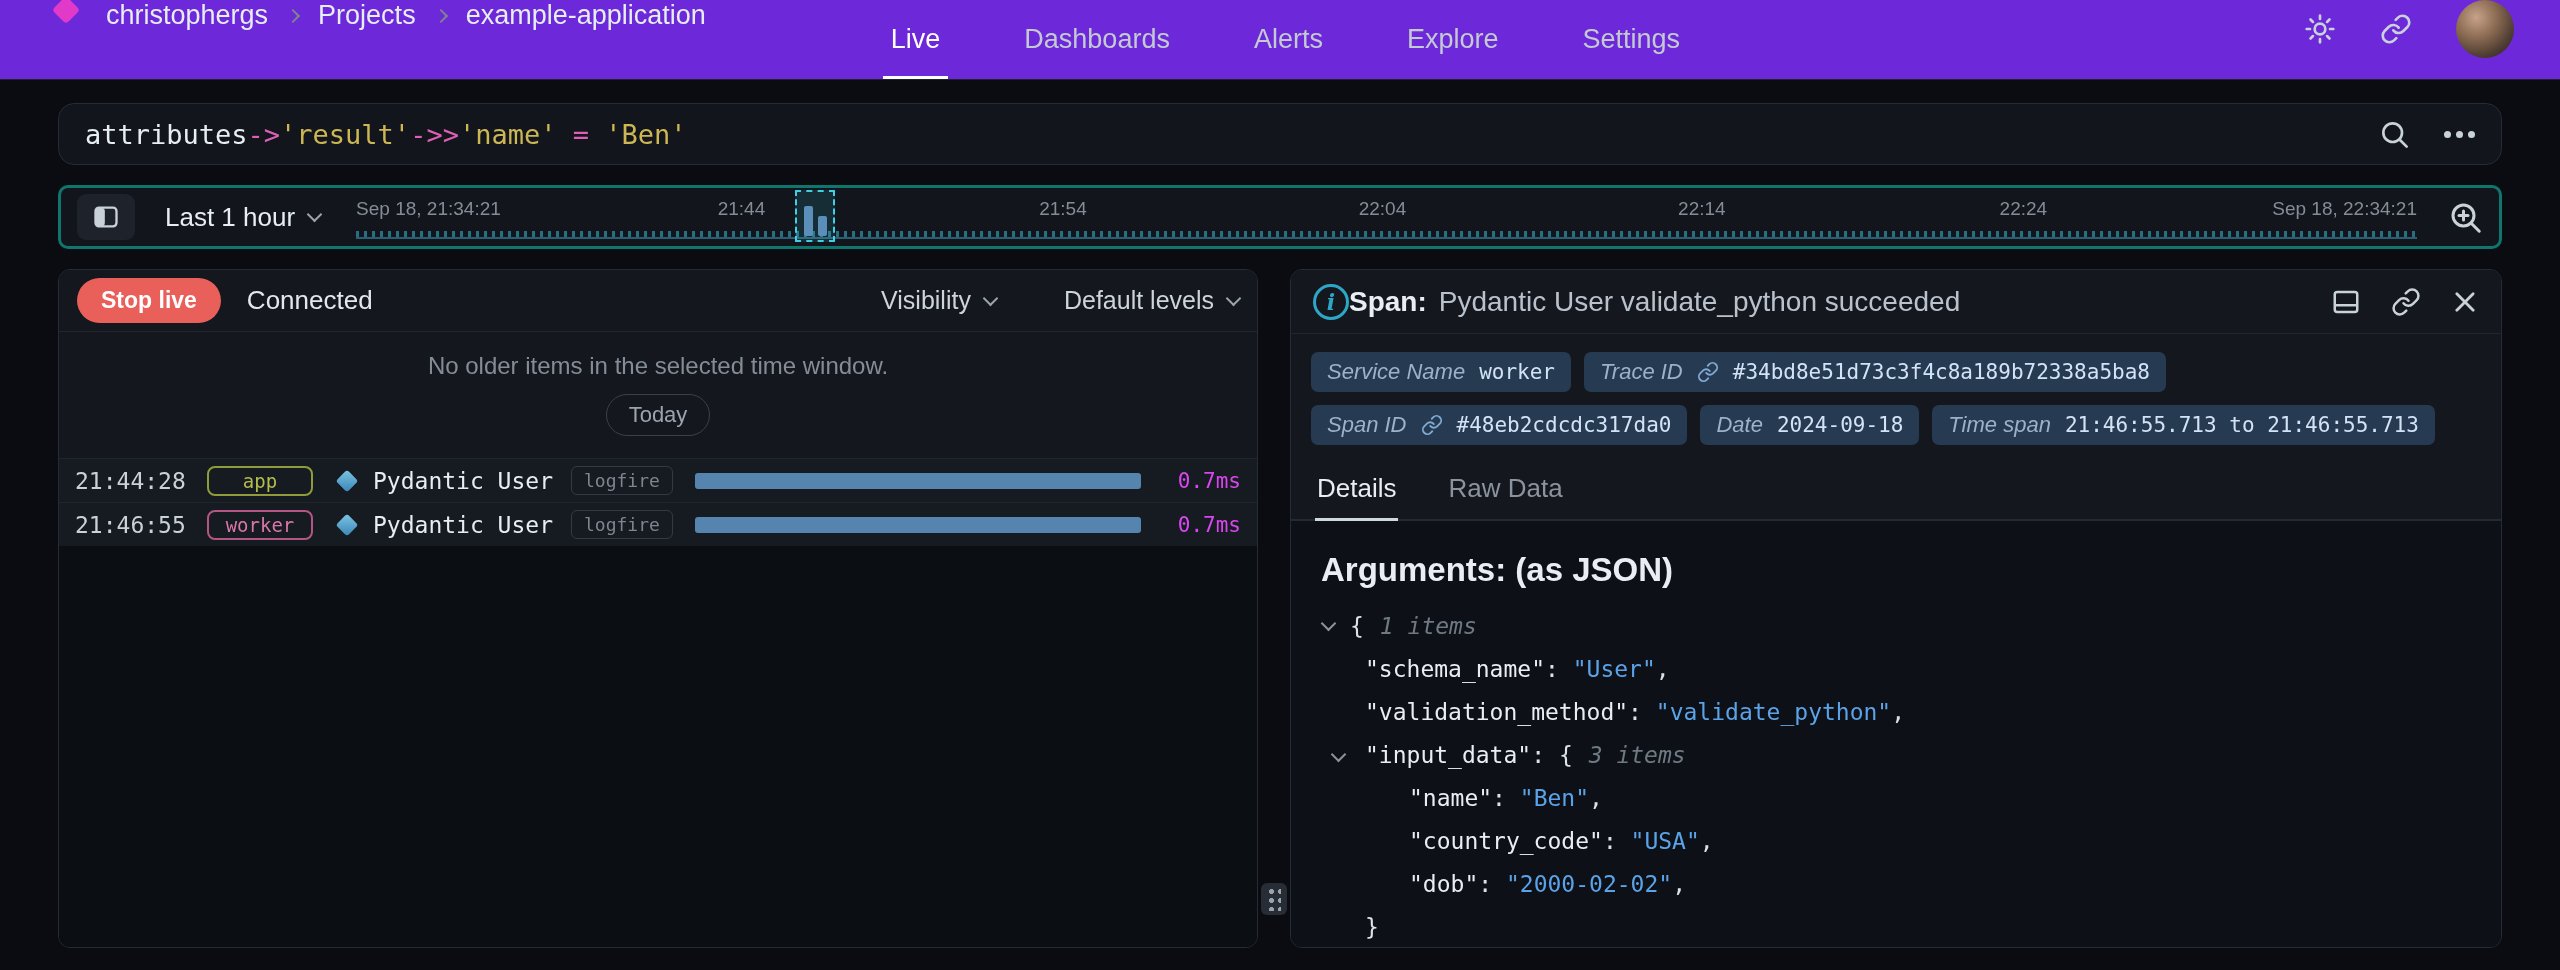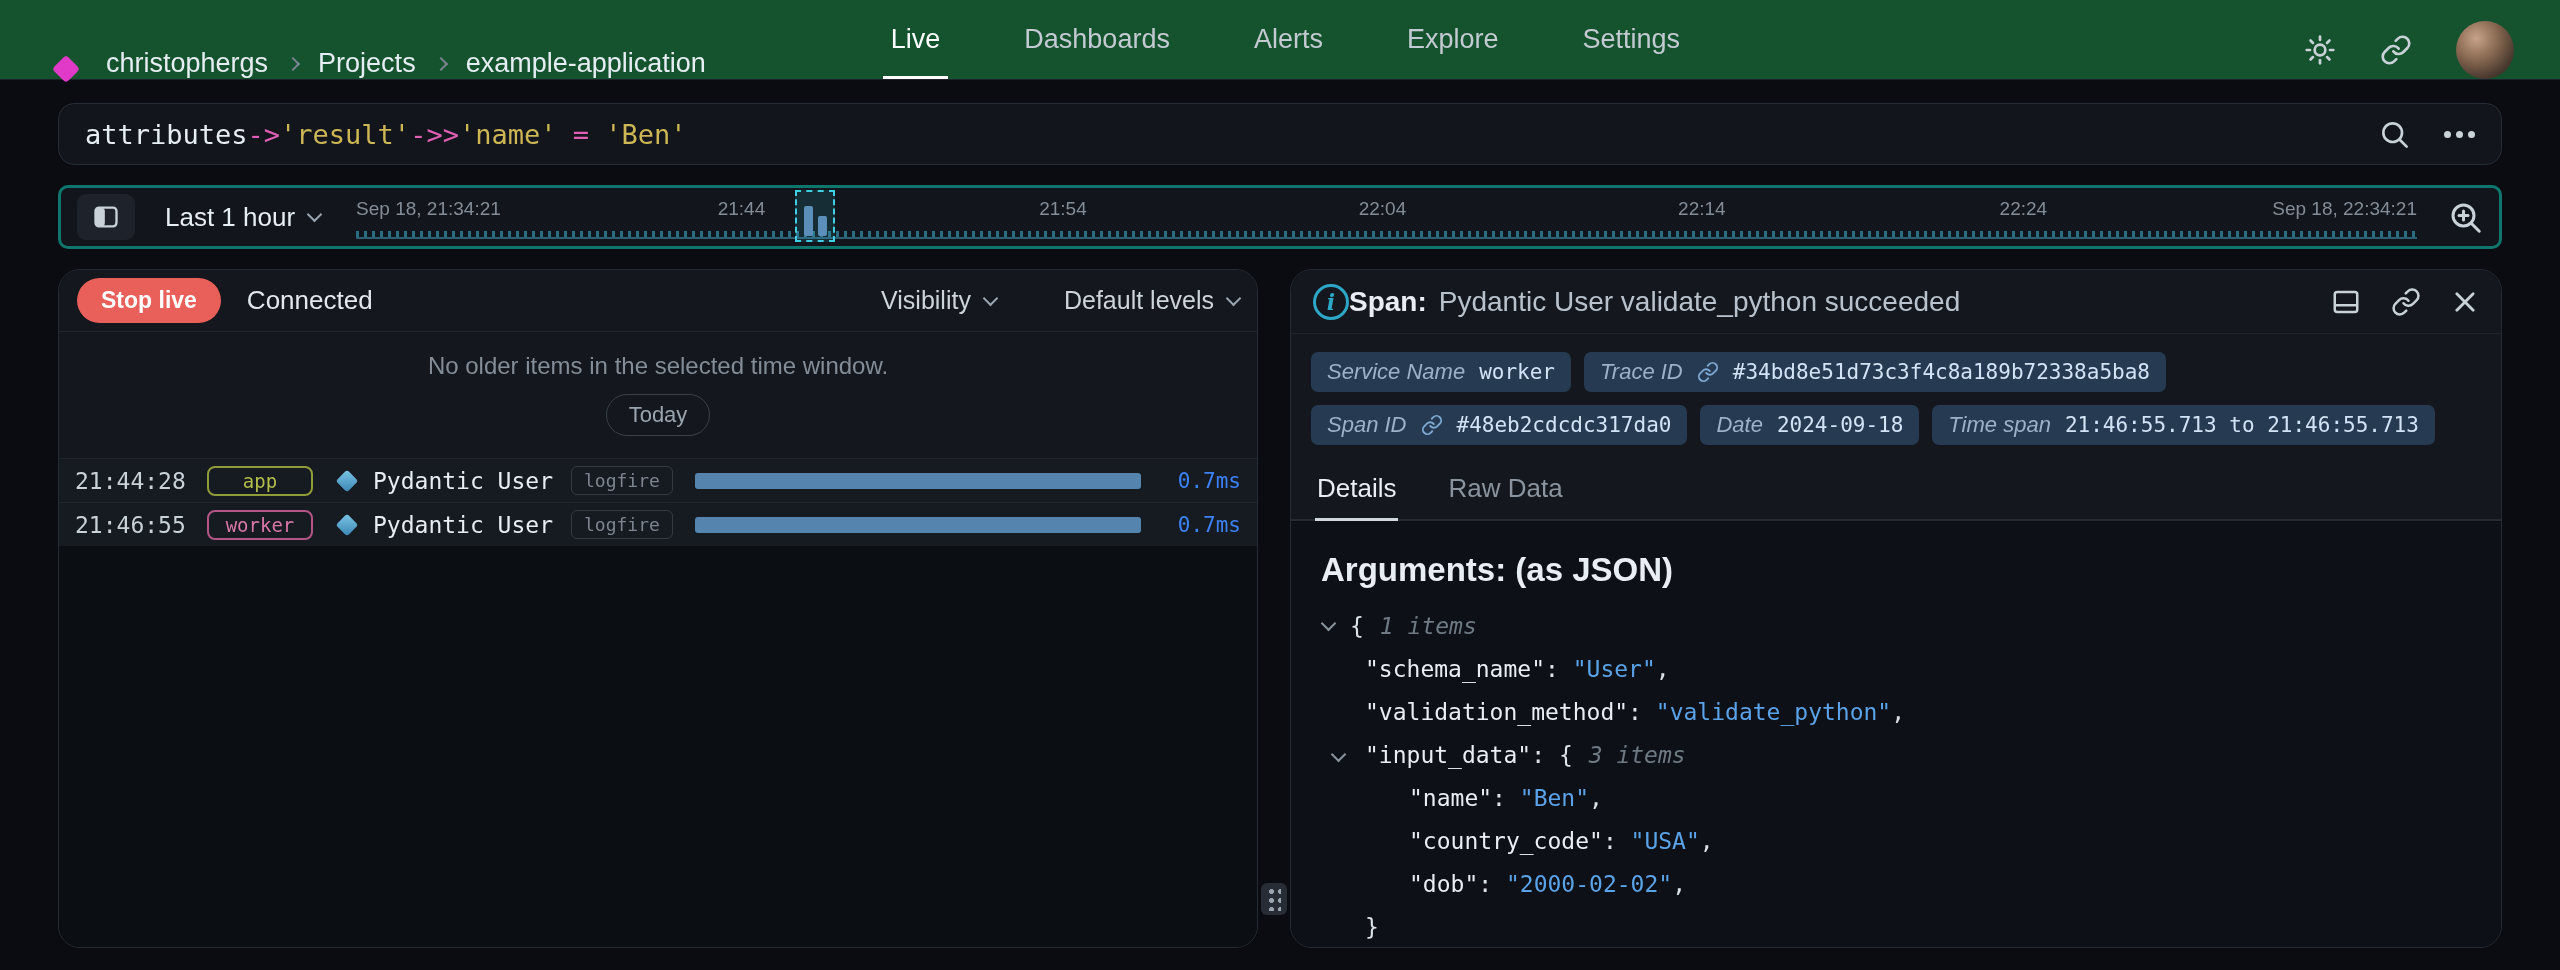--- a/index.html
+++ b/index.html
@@ -1,22 +1,22 @@
 <!DOCTYPE html>
 <html><head>
 <meta charset="utf-8">
 <style>
   * { margin:0; padding:0; box-sizing:border-box; }
   html,body { background:#0a0c11; }
   .page { position:relative; width:2560px; height:970px; background:#0a0c11; overflow:hidden;
           font-family:"Liberation Sans", sans-serif; color:#e6edf3; }
 
   
-  .topnav { height:80px; display:flex; align-items:flex-end; padding:0 46px 0 56px;
-            background:#14532d; border-bottom:1px solid #1d222b; }
+  .topnav { height:80px; display:flex; align-items:flex-start; padding:0 46px 0 56px;
+            background:#6d28d9; border-bottom:1px solid #1d222b; }
   .logo { width:20px; height:20px; background:#e13ac9; transform:rotate(45deg); border-radius:4px; margin-right:30px; flex:none; }
   .crumbs { display:flex; align-items:center; gap:20px; font-size:27px; color:#e6edf3; }
   .sep-r { width:10px; height:10px; border-top:2.5px solid #7d8590; border-right:2.5px solid #7d8590; transform:rotate(45deg); }
   .nav { display:flex; align-items:center; gap:84px; margin-left:185px; height:100%; }
   .nav-item { font-size:27px; color:#c3cad2; height:100%; display:flex; align-items:center; position:relative; cursor:pointer; }
   .nav-item.active { color:#ffffff; }
   .nav-item.active::after { content:""; position:absolute; left:-8px; right:-8px; bottom:0; height:3px; background:#ffffff; }
   .nav-right { margin-left:auto; display:flex; align-items:center; gap:44px; }
   .feedback-btn { background:#f4f6f8; color:#15181d; height:56px; border-radius:28px; display:flex; align-items:center;
                   gap:13px; padding:0 26px; font-size:25px; font-weight:600; cursor:pointer; }
@@ -50,21 +50,21 @@
   .tl-activity { position:absolute; left:0; right:0; bottom:9px; height:6px; opacity:.85;
                  background:repeating-linear-gradient(90deg, #2e7d96 0 3px, transparent 3px 8px); }
   .tl-sel { position:absolute; left:21.3%; bottom:4px; width:40px; height:52px; border:2px dashed #41cfe6;
             background:rgba(65,207,230,.13); display:flex; align-items:flex-end; justify-content:center; gap:5px;
             padding-bottom:4px; cursor:ew-resize; }
   .tl-sel .b1 { width:9px; height:30px; background:#5b8fb9; border-radius:2px; }
   .tl-sel .b2 { width:9px; height:20px; background:#5b8fb9; border-radius:2px; }
 
   
   .main { display:flex; gap:32px; margin:20px 58px 0; height:679px; position:relative; }
-  .panel { border:1px solid #262c35; border-radius:22px; display:flex; flex-direction:column; overflow:hidden; background:#0c0f14; }
+  .panel { border:1px solid #262c35; border-radius:12px; display:flex; flex-direction:column; overflow:hidden; background:#0c0f14; }
   .lpanel { width:1200px; flex:none; }
   .rpanel { flex:1; }
 
   
   .live-header { height:62px; background:#14171d; border-bottom:1px solid #21262e; display:flex; align-items:center;
                  padding:0 18px; gap:26px; flex:none; }
   .stop-btn { background:#e9605a; color:#fff; font-size:23px; font-weight:600; padding:9px 24px; border-radius:999px; cursor:pointer; }
   .connected { font-size:26px; color:#e2e8ee; }
   .live-controls { margin-left:auto; display:flex; gap:68px; color:#cdd4db; font-size:25px; align-items:center; }
   .drop { display:flex; align-items:center; cursor:pointer; }
@@ -79,21 +79,21 @@
   .row-tag { min-width:106px; text-align:center; border:2px solid; border-radius:8px; font-size:19px; padding:2px 0;
              margin-right:20px; flex:none; }
   .tag-app { color:#b3bf4a; border-color:#8f9c39; }
   .tag-worker { color:#d977a8; border-color:#b35585; }
   .row-diamond { width:16px; height:16px; transform:rotate(45deg); background:linear-gradient(135deg,#7cc6e4,#3a85b5);
                  border-radius:3px; margin:0 18px 0 6px; flex:none; }
   .row-name { color:#e6edf3; font-size:23px; margin-right:18px; white-space:nowrap; }
   .row-scope { color:#7d8590; font-size:18px; border:1px solid #343a44; border-radius:6px; padding:3px 12px; flex:none;text-align:center; }
   .row-track { flex:1; margin:0 26px 0 22px; }
   .row-bar { height:16px; width:100%; background:#5585ae; border-radius:3px; }
-  .row-dur { color:#3b82f6; font-size:21px; width:74px; text-align:right; flex:none; }
+  .row-dur { color:#d946ef; font-size:21px; width:74px; text-align:right; flex:none; }
   .live-rest { flex:1; background:#0b0e13; }
 
   
   .det-header { height:64px; background:#14171d; border-bottom:1px solid #21262e; display:flex; align-items:center;
                 padding:0 22px; flex:none; }
   .info-icon { width:36px; height:36px; border-radius:50%; border:3px solid #2da7c7; color:#2da7c7; display:flex;
                align-items:center; justify-content:center; font-size:22px; font-weight:700; flex:none;
                font-family:"DejaVu Serif", serif; font-style:italic; }
   .info-icon::before { content:"i"; }
   .det-title { font-size:28px; color:#b9c2cc; white-space:nowrap; overflow:hidden; }

